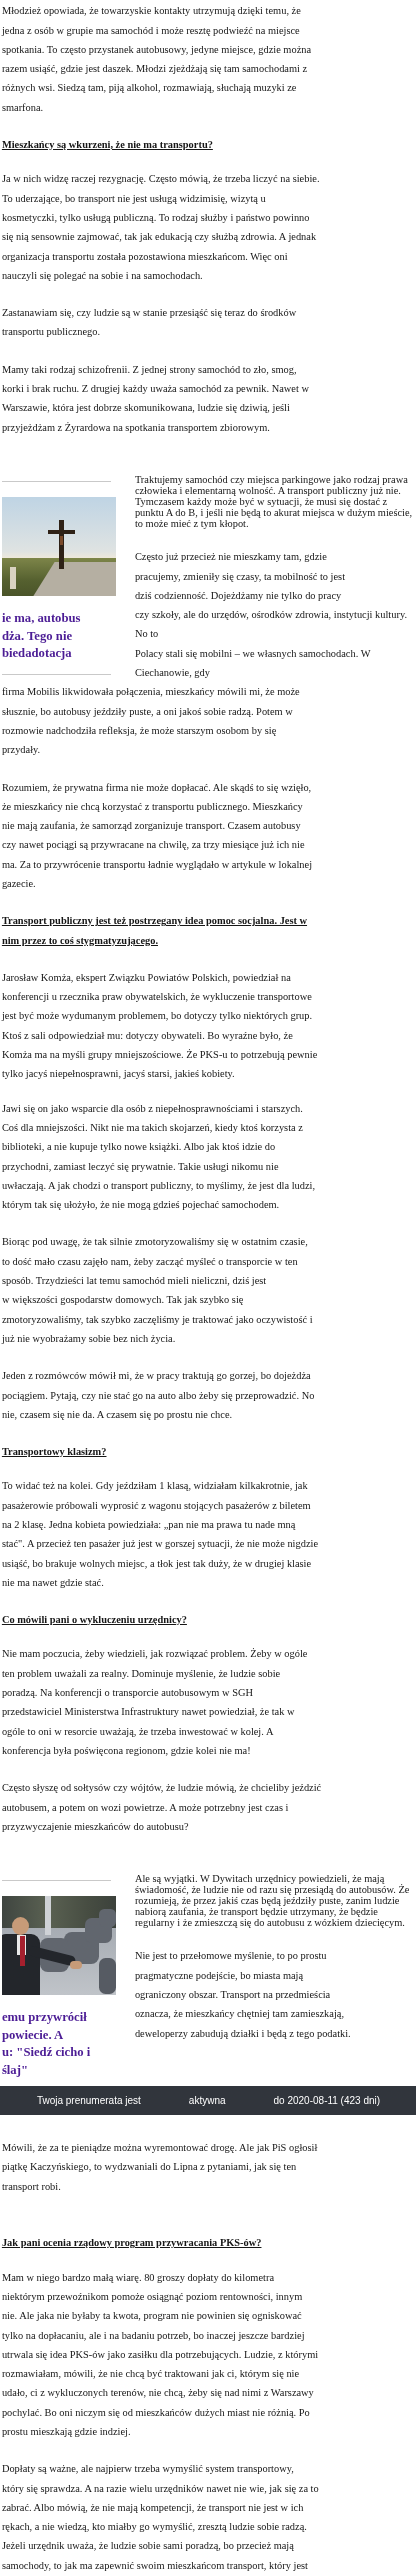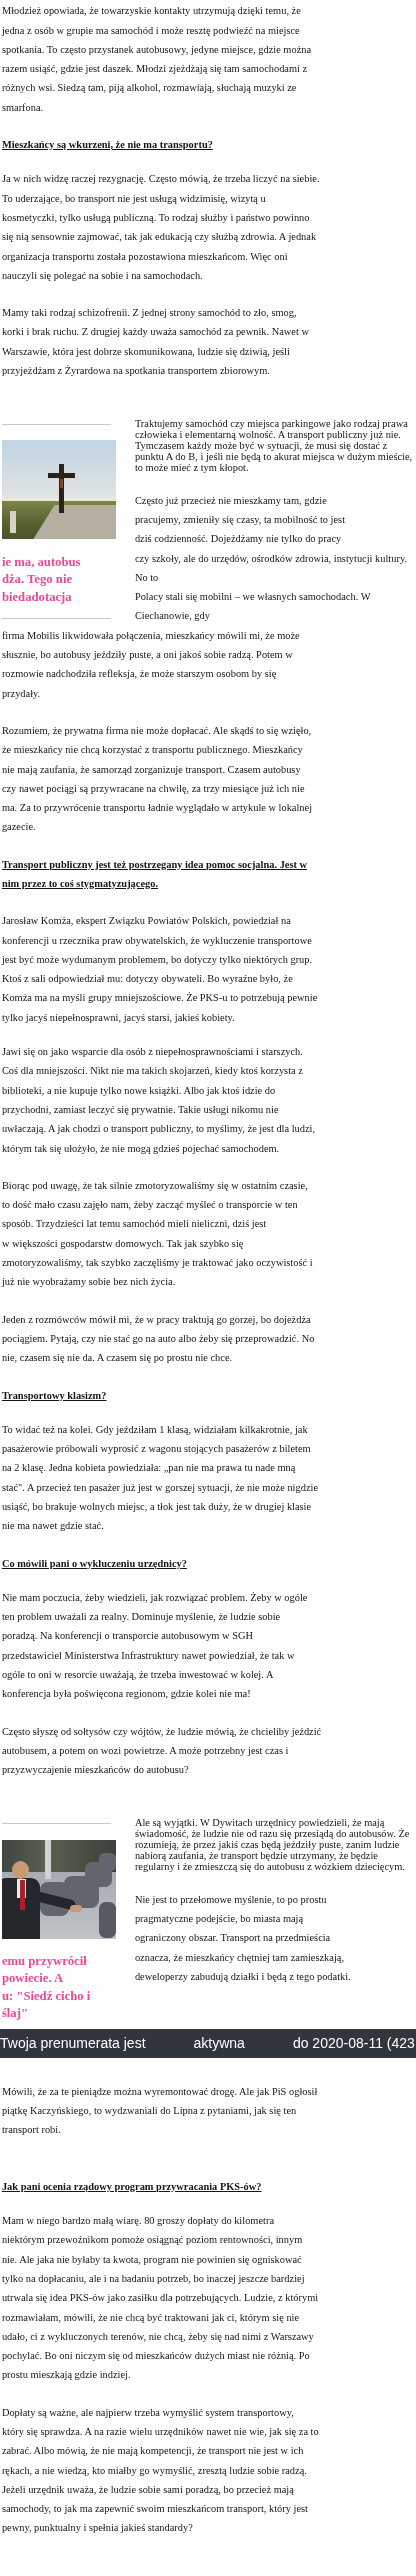--- a/index.html
+++ b/index.html
@@ -33,21 +33,21 @@
     padding:6.5px 0 0 0;
   }
   .fig-rule{height:0.6px;background:#c9c9c9;width:109px;}
   .photo{position:relative;width:114px;height:99px;margin-top:15.6px;overflow:hidden;}
   figcaption.fig-caption{
     margin-top:14.3px;
     font-weight:bold;
     font-size:12.7px;
     line-height:17.5px;
     white-space:pre-line;
-    color:#ec4899;
+    color:#4c1d95;
   }
   .fig-rule.bottom{margin-top:11.7px;}
 
   
   .photo1{background:linear-gradient(#bfd4e4 0%,#dfe3e2 55%,#efe9db 62%);}
   .p1-field{position:absolute;left:0;right:0;bottom:0;height:38px;
     background:linear-gradient(#7d8549 0%,#55602f 60%,#4a5429 100%);}
   .p1-road{position:absolute;right:-19.5px;bottom:0;width:91px;height:34px;
     background:#b5afa2;transform:skewX(-32deg);}
   .p1-cross-v{position:absolute;left:57px;top:23.4px;width:5.2px;height:49px;background:#2e2116;}
@@ -76,25 +76,25 @@
   
   .sub-banner{
     position:absolute;
     left:-1.9px;
     top:25px;
     width:417px;
     height:29px;
     background:#31353c;
     color:#ffffff;
     font-family:"Liberation Sans","DejaVu Sans",sans-serif;
-    font-size:14px;
+    font-size:10px;
     font-weight:normal;
     display:flex;
     align-items:center;
-    justify-content:flex-start;
+    justify-content:center;
     white-space:nowrap;
     z-index:5;
     gap:48px;
   }
   .sub-banner b{font-weight:normal;}
 </style>
 </head>
 <body>
 
 <div class="page">
@@ -107,20 +107,22 @@
 smarfona.</p>
 
   <p class="block question">Mieszkańcy są wkurzeni, że nie ma transportu?</p>
   <p class="block answer">Ja w nich widzę raczej rezygnację. Często mówią, że trzeba liczyć na siebie.
 To uderzające, bo transport nie jest usługą widzimisię, wizytą u
 kosmetyczki, tylko usługą publiczną. To rodzaj służby i państwo powinno
 się nią sensownie zajmować, tak jak edukacją czy służbą zdrowia. A jednak
 organizacja transportu została pozostawiona mieszkańcom. Więc oni
 nauczyli się polegać na sobie i na samochodach.</p>
 
+  <p class="block">Zastanawiam się, czy ludzie są w stanie przesiąść się teraz do środków
+transportu publicznego.</p>
   <p class="block">Mamy taki rodzaj schizofrenii. Z jednej strony samochód to zło, smog,
 korki i brak ruchu. Z drugiej każdy uważa samochód za pewnik. Nawet w
 Warszawie, która jest dobrze skomunikowana, ludzie się dziwią, jeśli
 przyjeżdżam z Żyrardowa na spotkania transportem zbiorowym.</p>
 
   <p class="block">
     </p><figure class="float-fig">
       <div class="fig-rule"></div>
       <div class="photo photo1">
         <div class="p1-field"></div>

